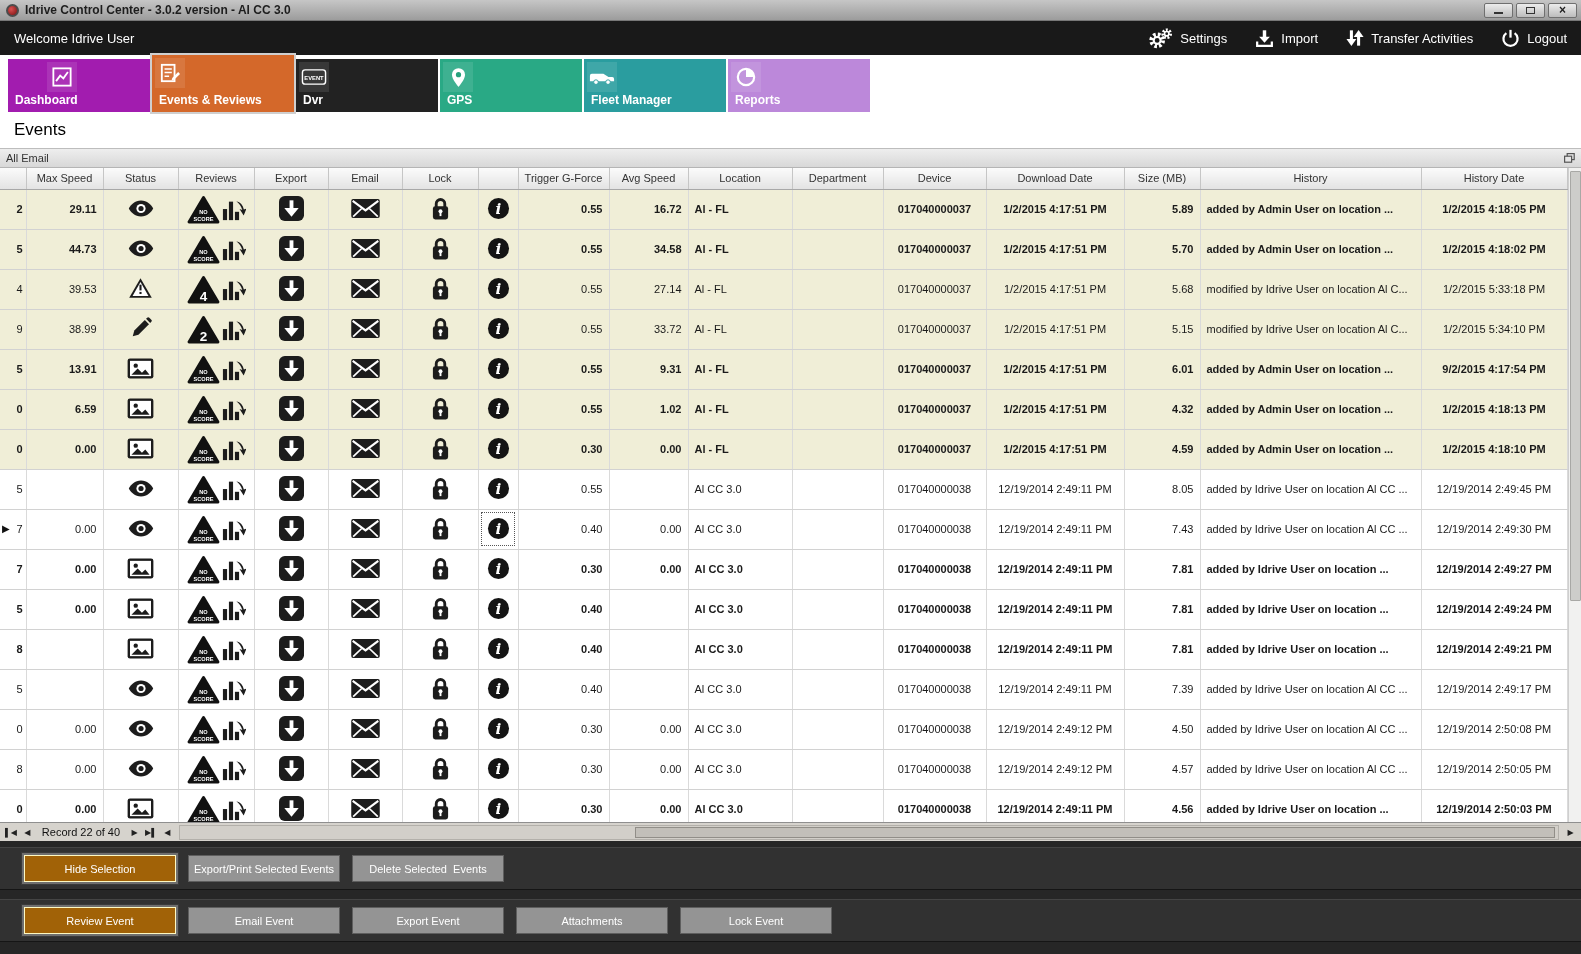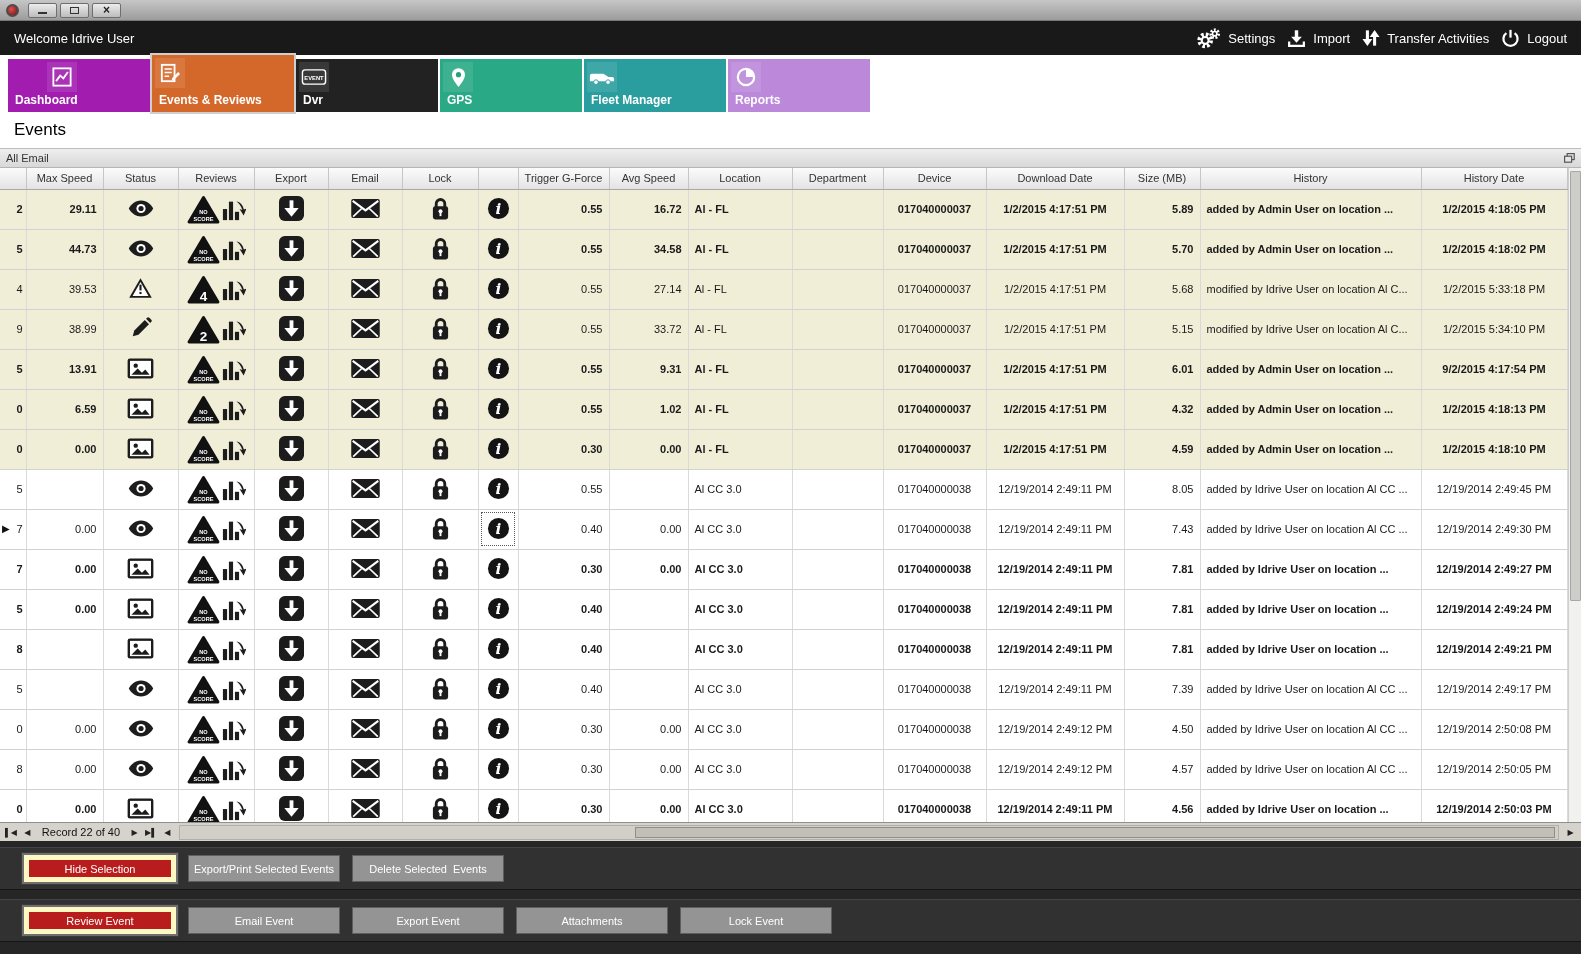--- a/index.html
+++ b/index.html
@@ -13,21 +13,21 @@
   .titlebar { height: 21px; background: linear-gradient(#c6c6c6,#9c9c9c); display: flex; align-items: center; padding: 0 4px; border-bottom: 1px solid #777; }
   .app-icon { width: 13px; height: 13px; border-radius: 50%; background: radial-gradient(circle at 35% 35%, #d95050, #7a1010); border: 2px solid #4c4c4c; margin: 0 6px 0 2px; flex: none; }
   .title-text { font-size: 12px; font-weight: bold; color: #1d1d1d; flex: 1; white-space: nowrap; }
   .win-btn { width: 29px; height: 15px; margin-left: 3px; background: linear-gradient(#ececec,#bcbcbc); border: 1px solid #6f6f6f; border-radius: 2px; display: flex; align-items: center; justify-content: center; color: #222; cursor: pointer; }
   .glyph-min { width: 9px; height: 2px; background: #333; margin-top: 6px; }
   .glyph-max { width: 9px; height: 7px; border: 1.5px solid #333; }
   .glyph-close { font-size: 12px; font-weight: bold; line-height: 1; }
   
   .menubar { height: 34px; background: #191919; display: flex; align-items: center; color: #fff; padding: 0 14px; }
   .welcome { font-size: 13px; }
-  .menu-actions { margin-left: auto; display: flex; gap: 12px; }
+  .menu-actions { margin-left: auto; display: flex; gap: 28px; }
   .menu-item { display: flex; align-items: center; gap: 7px; font-size: 13px; cursor: pointer; white-space: nowrap; }
   
   .tabstrip { height: 57px; background: #fff; display: flex; align-items: flex-end; padding-left: 8px; gap: 2px; }
   .tab { width: 142px; height: 53px; position: relative; color: #fff; cursor: pointer; flex: none; }
   .tab.active { height: 57px; outline: 2px solid #cfcfcf; }
   .tab-icon { width: 30px; height: 30px; margin: 3px; display: inline-flex; align-items: center; justify-content: center; background: rgba(255,255,255,0.10); }
   .tab-label { position: absolute; left: 7px; bottom: 5px; font-size: 12px; font-weight: bold; white-space: nowrap; }
   
   .heading-area { height: 36px; background: #fff; display: flex; align-items: center; padding-left: 14px; }
   .page-heading { font-size: 17px; color: #000; }
@@ -53,27 +53,28 @@
   .pager { height: 19px; background: #d6d3cd; border-top: 1px solid #8f8f8f; display: flex; align-items: center; font-size: 11px; color: #111; padding: 0 3px; gap: 1px; }
   .pg-btn { min-width: 15px; text-align: center; font-size: 8px; color: #222; cursor: pointer; padding: 0 2px; }
   .record-label { margin: 0 6px; white-space: nowrap; }
   .hscroll { flex: 1; height: 15px; background: #d2cfc9; position: relative; margin: 0 3px; border: 1px solid #b3b0aa; cursor: pointer; }
   .hthumb { position: absolute; top: 1px; bottom: 1px; left: 33%; right: 3px; background: #c2bfb9; border: 1px solid #918e88; }
   
   .bottom-area { height: 113px; background: #262626; padding-top: 6px; }
   .toolbar { height: 43px; display: flex; align-items: center; padding-left: 24px; gap: 12px; background: #313131; border-top: 1px solid #444; border-bottom: 1px solid #151515; }
   .toolbar + .toolbar { margin-top: 9px; }
   .tb-btn { width: 152px; height: 27px; background: #949494; color: #fff; font-size: 11px; display: flex; align-items: center; justify-content: center; border: 1px solid #5e5e5e; cursor: pointer; white-space: pre; }
-  .tb-btn.hl { background: #b91c1c; border: 5px solid #fef9c3; box-shadow: 0 0 0 2px #6f6f6f, 0 0 0 3px #3a3a3a; }
+  .tb-btn.hl { background: #a16207; border: 1px solid #fef9c3; box-shadow: 0 0 0 2px #6f6f6f, 0 0 0 3px #3a3a3a; }
 </style>
 </head>
 <body>
 
 <div class="titlebar">
   <span class="app-icon"></span>
+  <span class="title-text">Idrive Control Center - 3.0.2 version - Al CC 3.0</span>
   <span class="win-btn">
       <span class="glyph-min"></span>
     </span>
   <span class="win-btn">
       <span class="glyph-max"></span>
     </span>
   <span class="win-btn">
       <span class="glyph-close">×</span>
     </span>
 </div>

